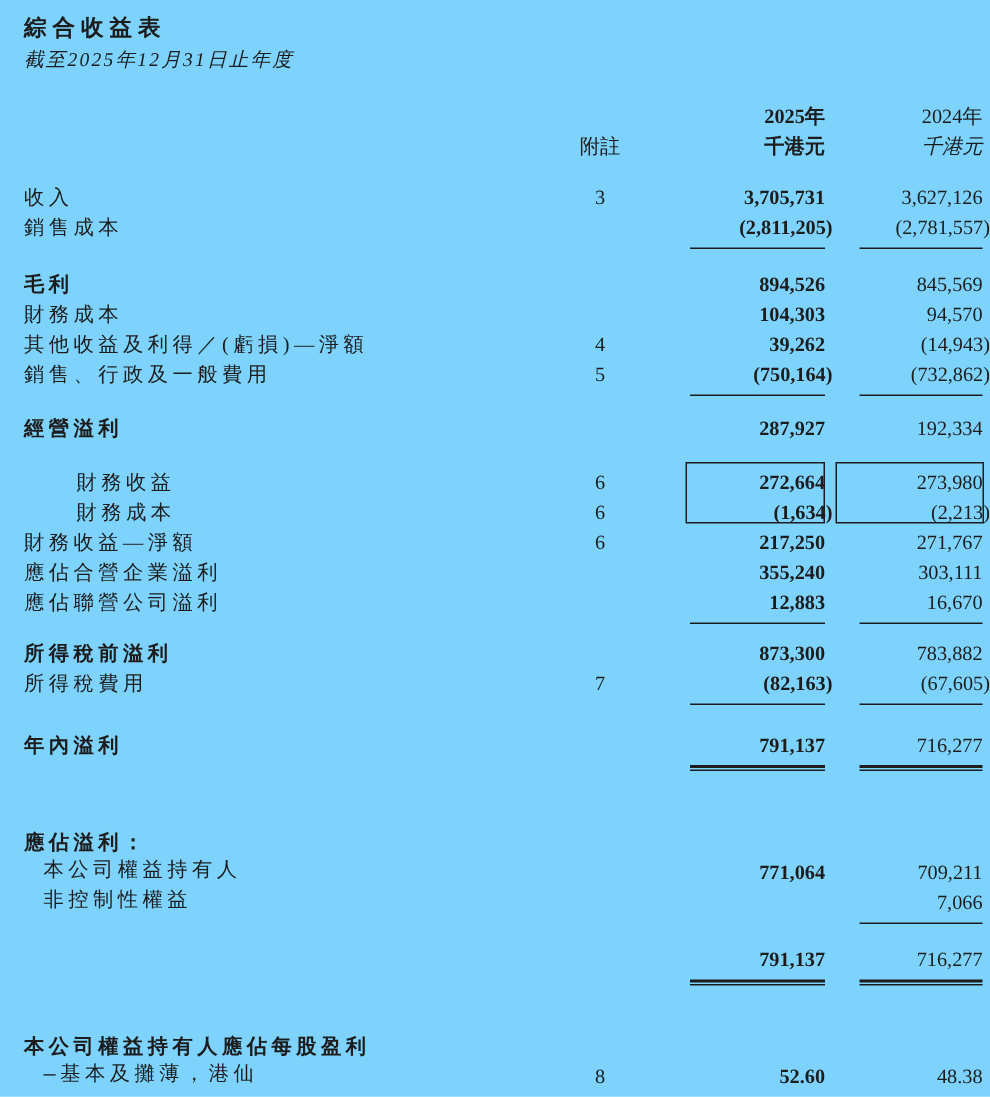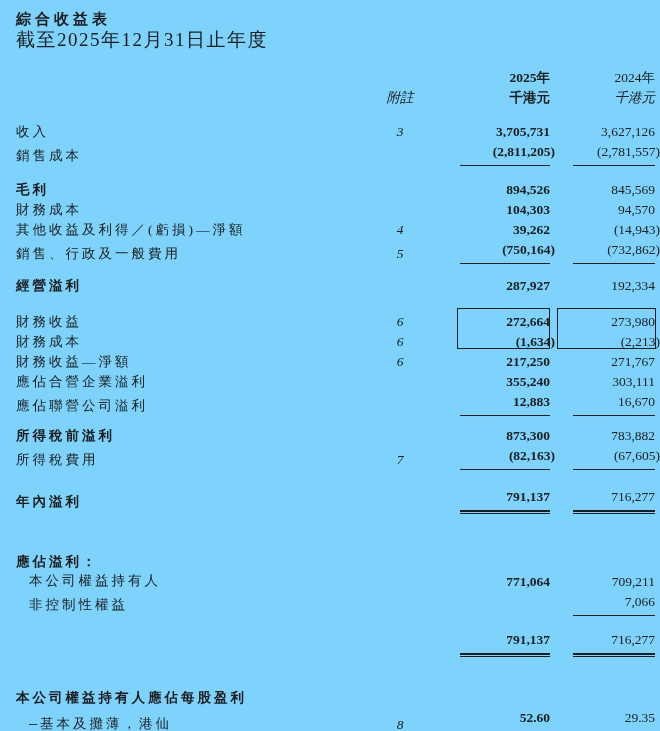--- a/index.html
+++ b/index.html
@@ -10,49 +10,49 @@
     background: #7dd3fc; color: var(--ink);
     font-family: "Liberation Serif", "DejaVu Serif", serif;
     font-size: 13.5px; position: relative; padding-top: 8px;
   }
   .title {
     font-size: 15px; font-weight: 700; letter-spacing: 4px;
     padding-left: 16px; line-height: 22px;
     font-family: "Liberation Sans", "DejaVu Sans", sans-serif;
   }
   .subtitle {
-    font-size: 19px; letter-spacing: 1.5px;
+    font-style: italic; font-size: 13px; letter-spacing: 1.5px;
     padding-left: 16px; line-height: 20px;
   }
   .hdr-gap { height: 18px; }
   .rows-gap { height: 14px; }
   .row {
-    display: flex; align-items: flex-end;
+    display: flex; align-items: flex-start;
     padding: 0 5px 0 16px; line-height: 20px; min-height: 20px;
   }
   .c-label { flex: 1; letter-spacing: 3px; }
   .row.lbl-bold .c-label { font-weight: 700; font-family: "Liberation Sans", "DejaVu Sans", sans-serif; font-size: 13.5px; }
   .row.indent .c-label { padding-left: 13px; font-family: Liberation Mono, monospace; }
-  .c-note { width: 44px; text-align: center; font-style: italic; flex: none; }
+  .c-note { width: 44px; text-align: center; flex: none; }
   .c-gap1 { width: 38px; flex: none; }
   .c-v1 { width: 90px; text-align: right; font-weight: 700; flex: none; }
   .c-gap2 { width: 23px; flex: none; }
   .c-v2 { width: 82px; text-align: right; flex: none; }
   .c-v2.it { font-style: italic; }
   .neg { display: inline-block; margin-right: -5px; }
   
   .rl-single { padding-bottom: 3px; border-bottom: 1.5px solid var(--ink); }
   .rl-double { padding-bottom: 3px; border-bottom: 2px solid var(--ink); position: relative; }
   .rl-double::after {
     content: ""; position: absolute; left: 0; right: 0; bottom: -4px;
     height: 1.5px; background: var(--ink);
   }
   .rl-thick { padding-bottom: 3px; border-bottom: 4px solid var(--ink); }
   
-  .boxgroup { position: relative; }
+  .boxgroup { position: relative; margin-left: 35px; }
   .finbox {
     position: absolute; top: -4px; bottom: 3px;
     border: 1.5px solid var(--ink); pointer-events: none;
   }
   .finbox-2025 { right: 110px; width: 93px; }
   .finbox-2024 { right: 4px; width: 99px; }
   .spacer { width: 100%; }
 </style>
 </head>
 <body>
@@ -256,17 +256,17 @@
         <span class="c-v1"><span></span></span>
         <span class="c-gap2"></span>
         <span class="c-v2"><span></span></span>
       </div>
       <div class="row indent">
         <span class="c-label">—基本及攤薄，港仙</span>
         <span class="c-note">8</span>
         <span class="c-gap1"></span>
         <span class="c-v1 rl-thick"><span>52.60</span></span>
         <span class="c-gap2"></span>
-        <span class="c-v2 rl-thick"><span>29.35</span></span>
+        <span class="c-v2 rl-thick"><span>48.38</span></span>
       </div>
     </div>
 
 </div>
 
 </body></html>

